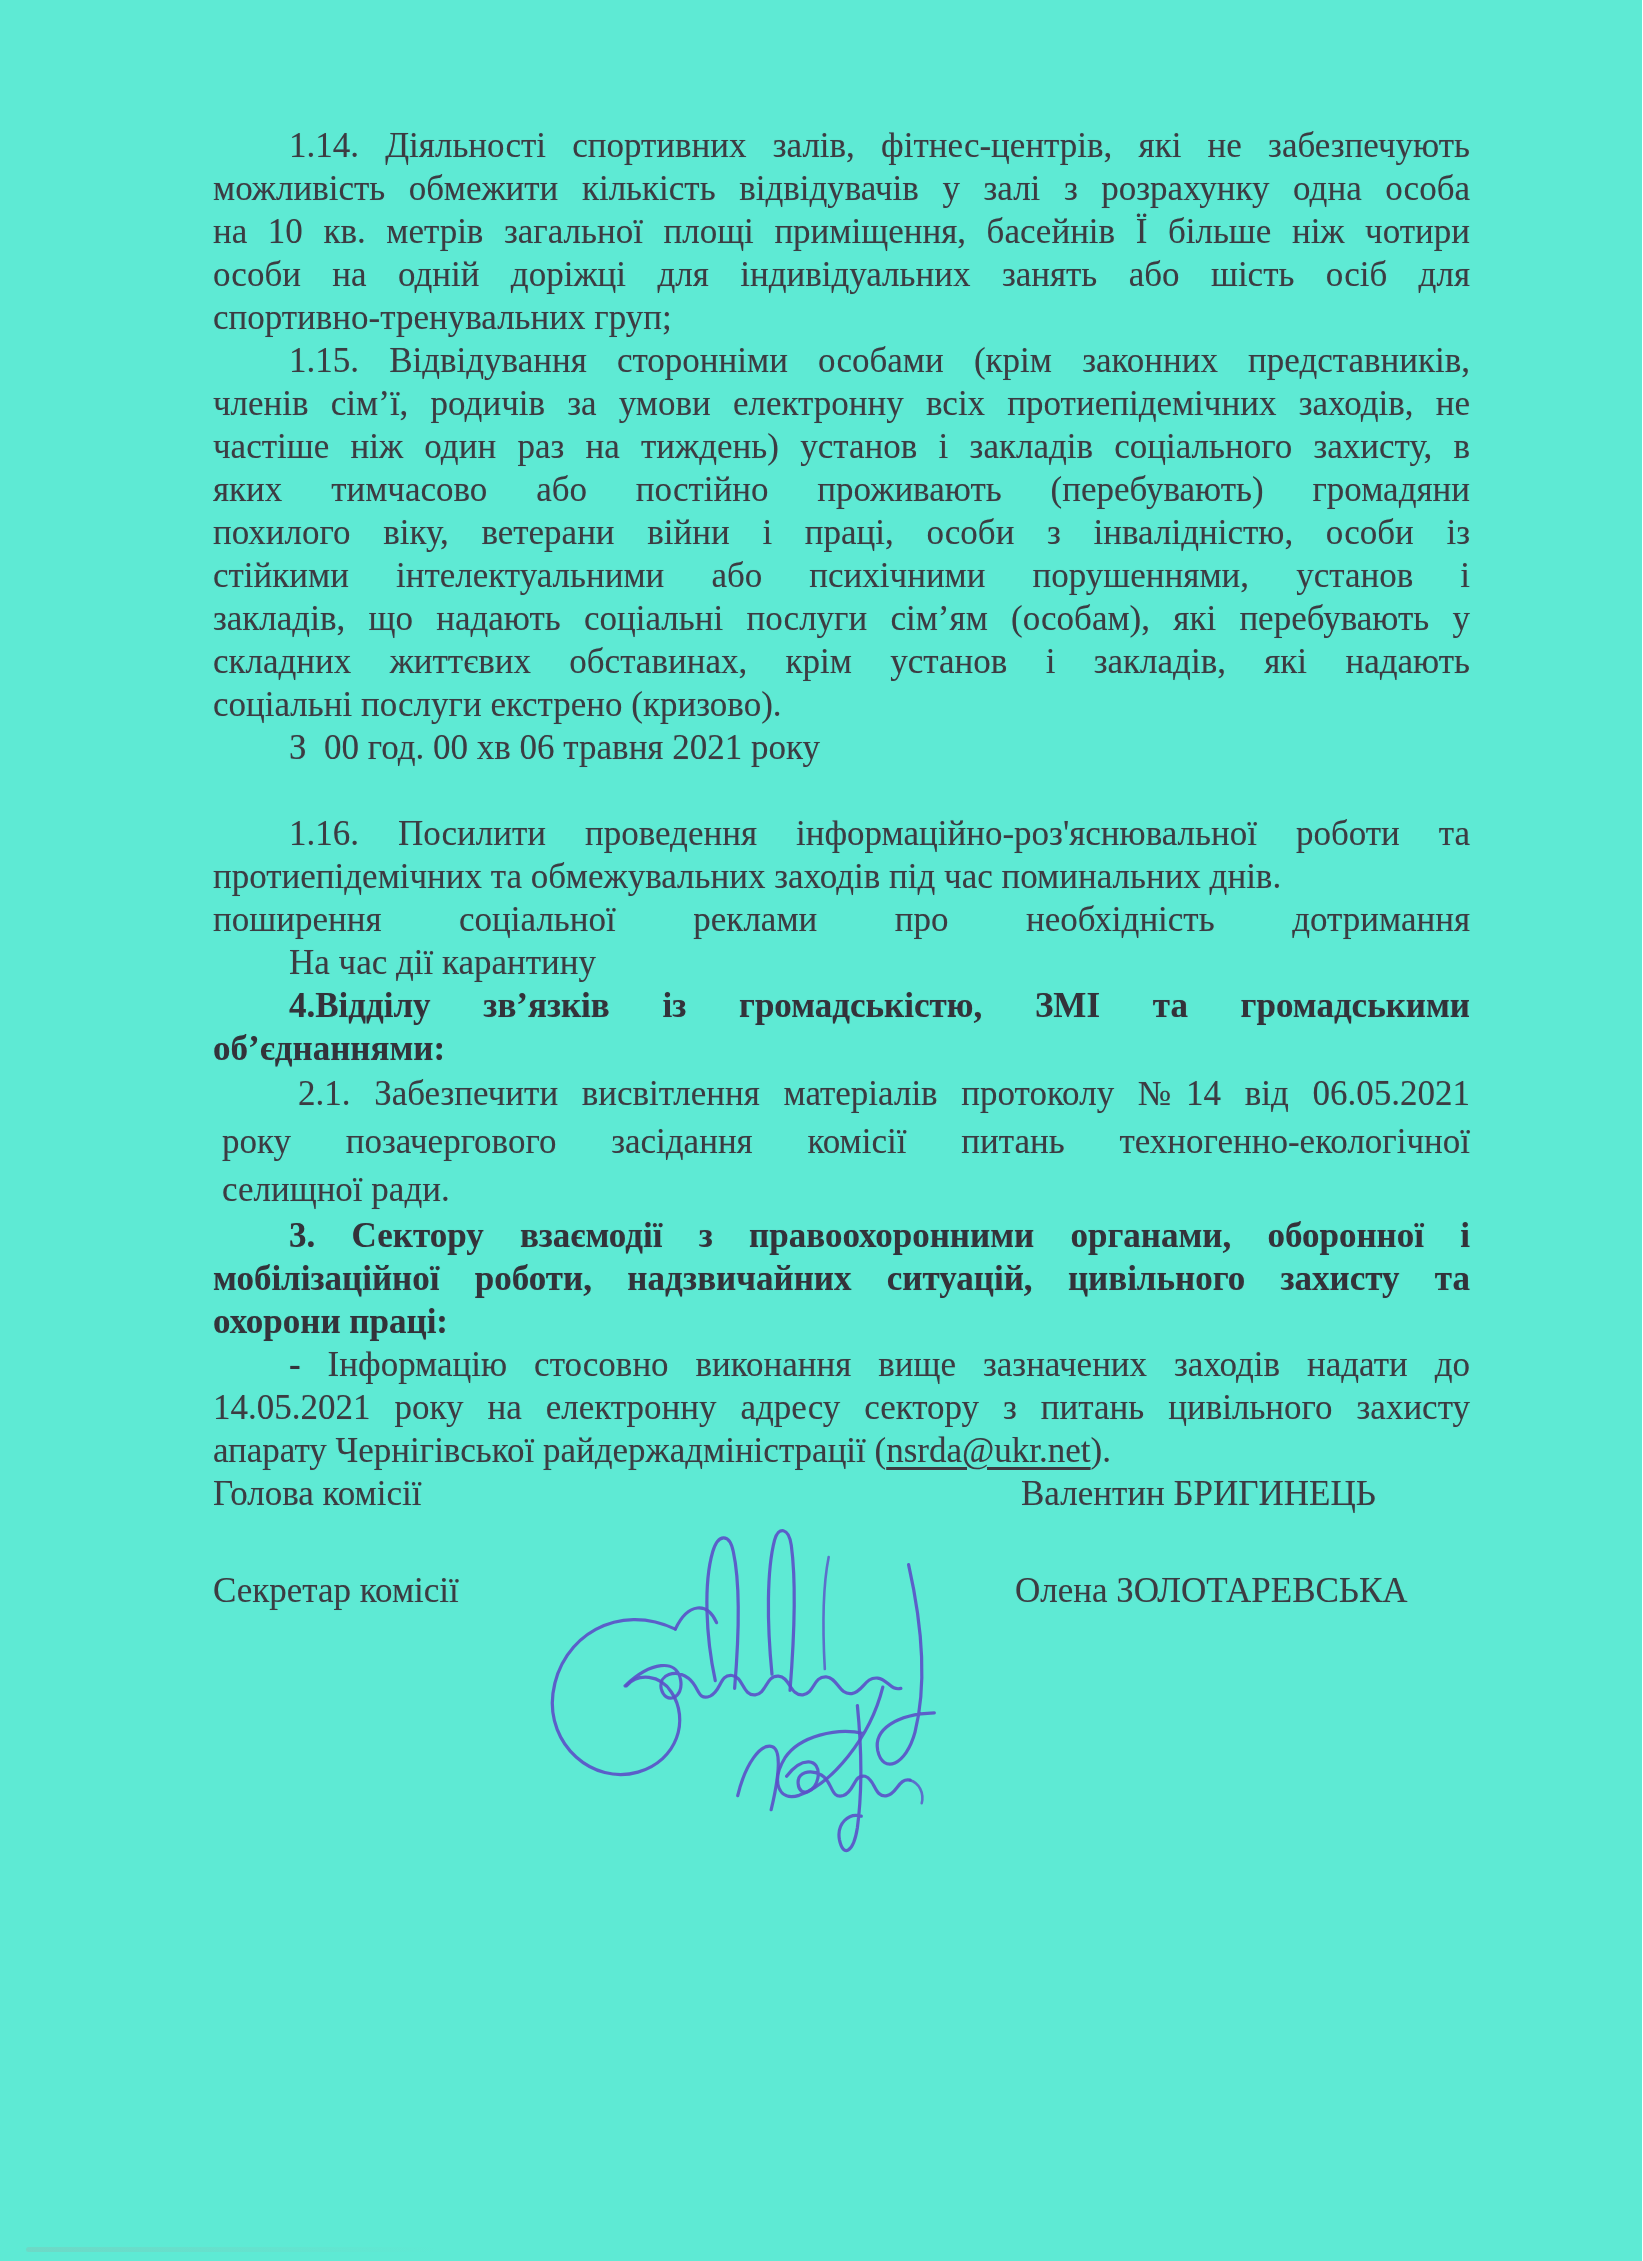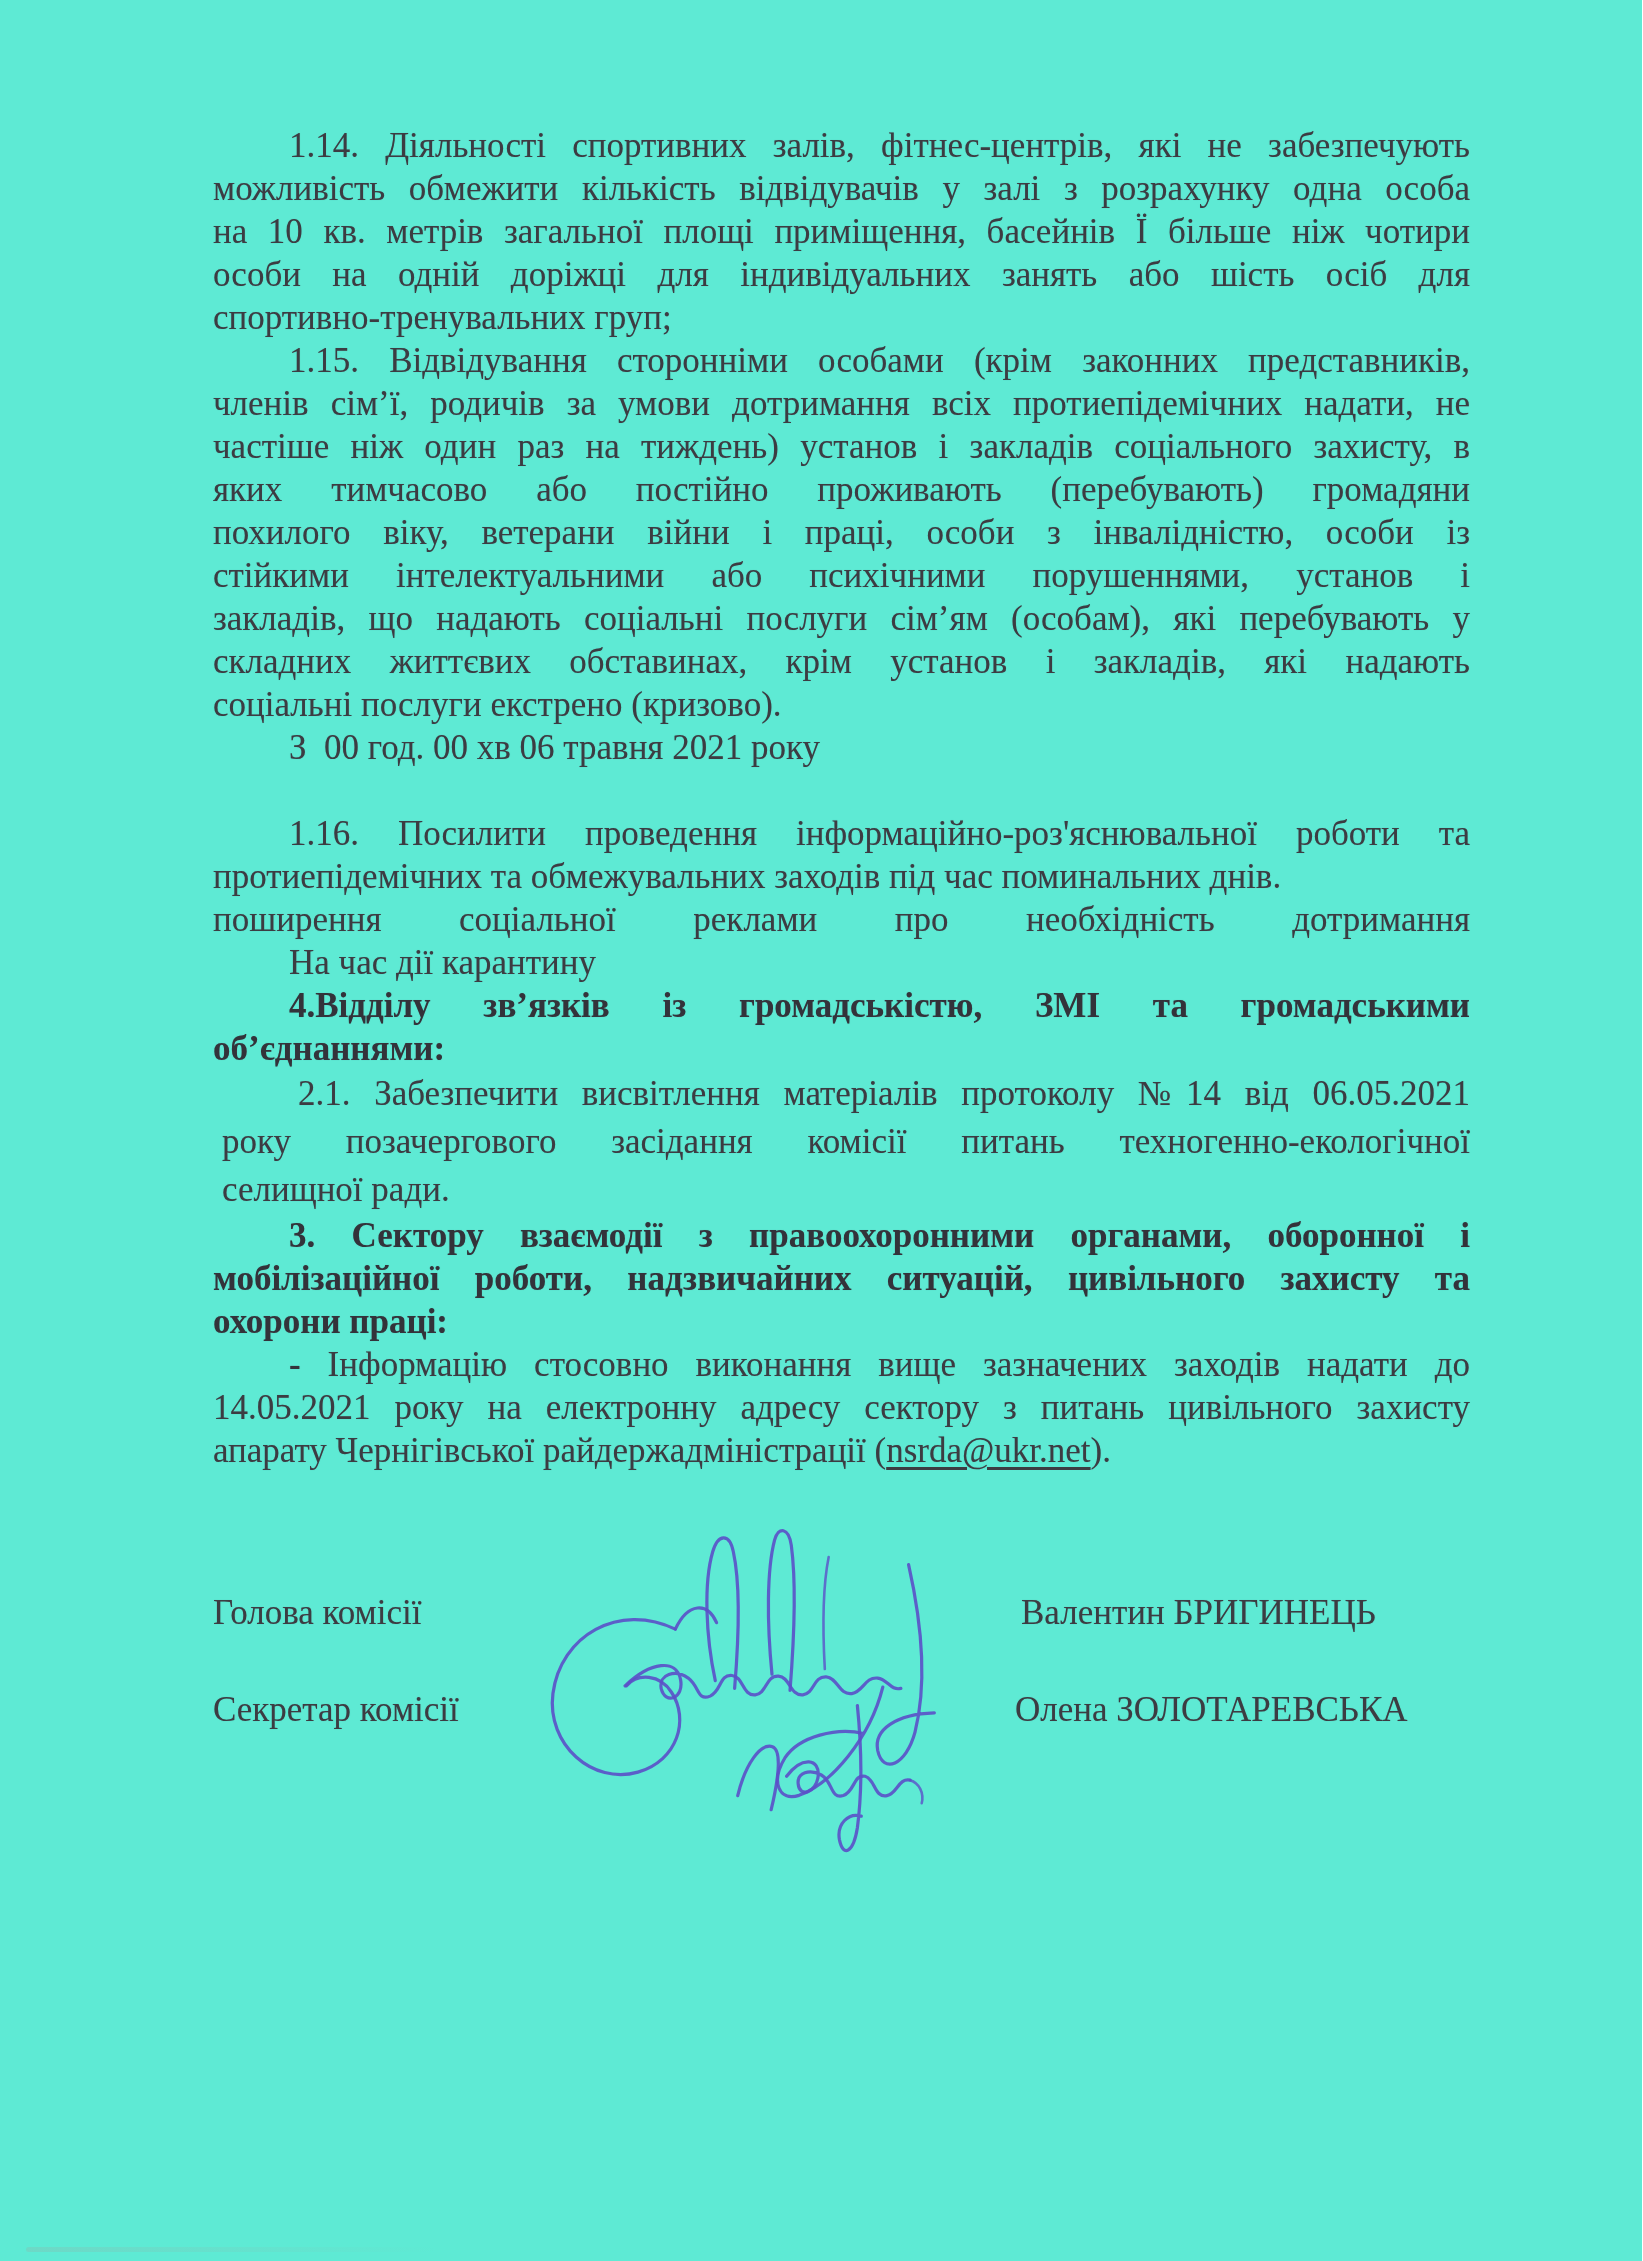--- a/index.html
+++ b/index.html
@@ -19,21 +19,21 @@
   }
   .line{white-space:normal;}
   .jl{text-align:justify;text-align-last:justify;}
   .ll{text-align:justify;text-align-last:left;}
   .fi{text-indent:76px;}
   .b{font-weight:bold;color:#33333a;}
   .gap{height:43px;}
   .p21 .line{line-height:48px;margin-left:9px;}
   .sigrow{position:relative;height:43px;}
   .sigrow .name{position:absolute;top:0;}
-  .sigrow1{margin-top:119px;}
+  .sigrow1{}
   .sigrow2{margin-top:54px;}
   .name1{left:808px;}
   .name2{left:802px;}
   .email{text-decoration:underline;text-underline-offset:4.5px;}
   .ink{position:absolute;pointer-events:none;}
   .ink path{fill:none;stroke:#5b50c8;stroke-width:5;stroke-linecap:round;stroke-linejoin:round;opacity:0.9;}
   .ink path.thin{stroke-width:4;opacity:0.8;}
   .artifact{
     position:absolute;left:26px;top:2247px;width:413px;height:5.2px;
     background:linear-gradient(90deg,rgba(190,125,125,0.16),rgba(190,125,125,0));
@@ -50,21 +50,21 @@
     <div>
       <div class="line jl fi">1.14. Діяльності спортивних залів, фітнес-центрів, які не забезпечують</div>
       <div class="line jl">можливість обмежити кількість відвідувачів у залі з розрахунку одна особа</div>
       <div class="line jl">на 10 кв. метрів загальної площі приміщення, басейнів Ї більше ніж чотири</div>
       <div class="line jl">особи на одній доріжці для індивідуальних занять або шість осіб для</div>
       <div class="line ll">спортивно-тренувальних груп;</div>
     </div>
 
     <div>
       <div class="line jl fi">1.15. Відвідування сторонніми особами (крім законних представників,</div>
-      <div class="line jl">членів сім’ї, родичів за умови дотримання всіх протиепідемічних надати, не</div>
+      <div class="line jl">членів сім’ї, родичів за умови електронну всіх протиепідемічних заходів, не</div>
       <div class="line jl">частіше ніж один раз на тиждень) установ і закладів соціального захисту, в</div>
       <div class="line jl">яких тимчасово або постійно проживають (перебувають) громадяни</div>
       <div class="line jl">похилого віку, ветерани війни і праці, особи з інвалідністю, особи із</div>
       <div class="line jl">стійкими інтелектуальними або психічними порушеннями, установ і</div>
       <div class="line jl">закладів, що надають соціальні послуги сім’ям (особам), які перебувають у</div>
       <div class="line jl">складних життєвих обставинах, крім установ і закладів, які надають</div>
       <div class="line ll">соціальні послуги екстрено (кризово).</div>
     </div>
 
     <div class="line ll fi">З&nbsp; 00 год. 00 хв 06 травня 2021 року</div>

